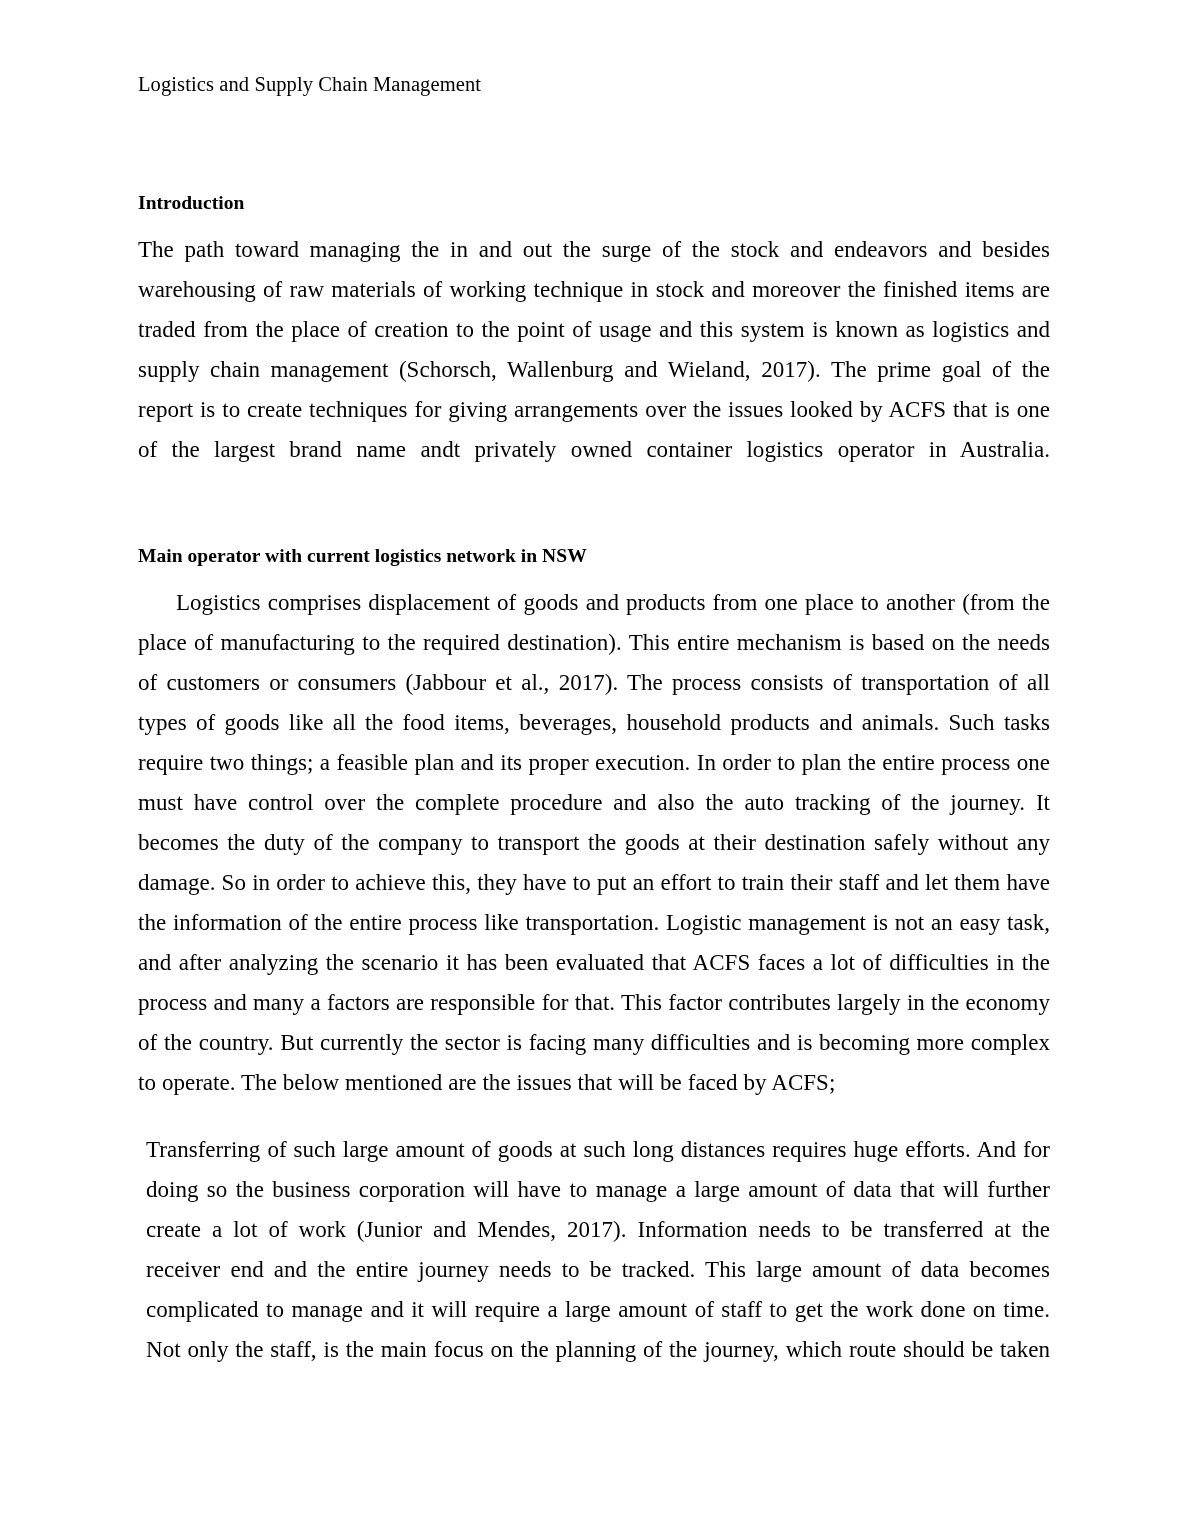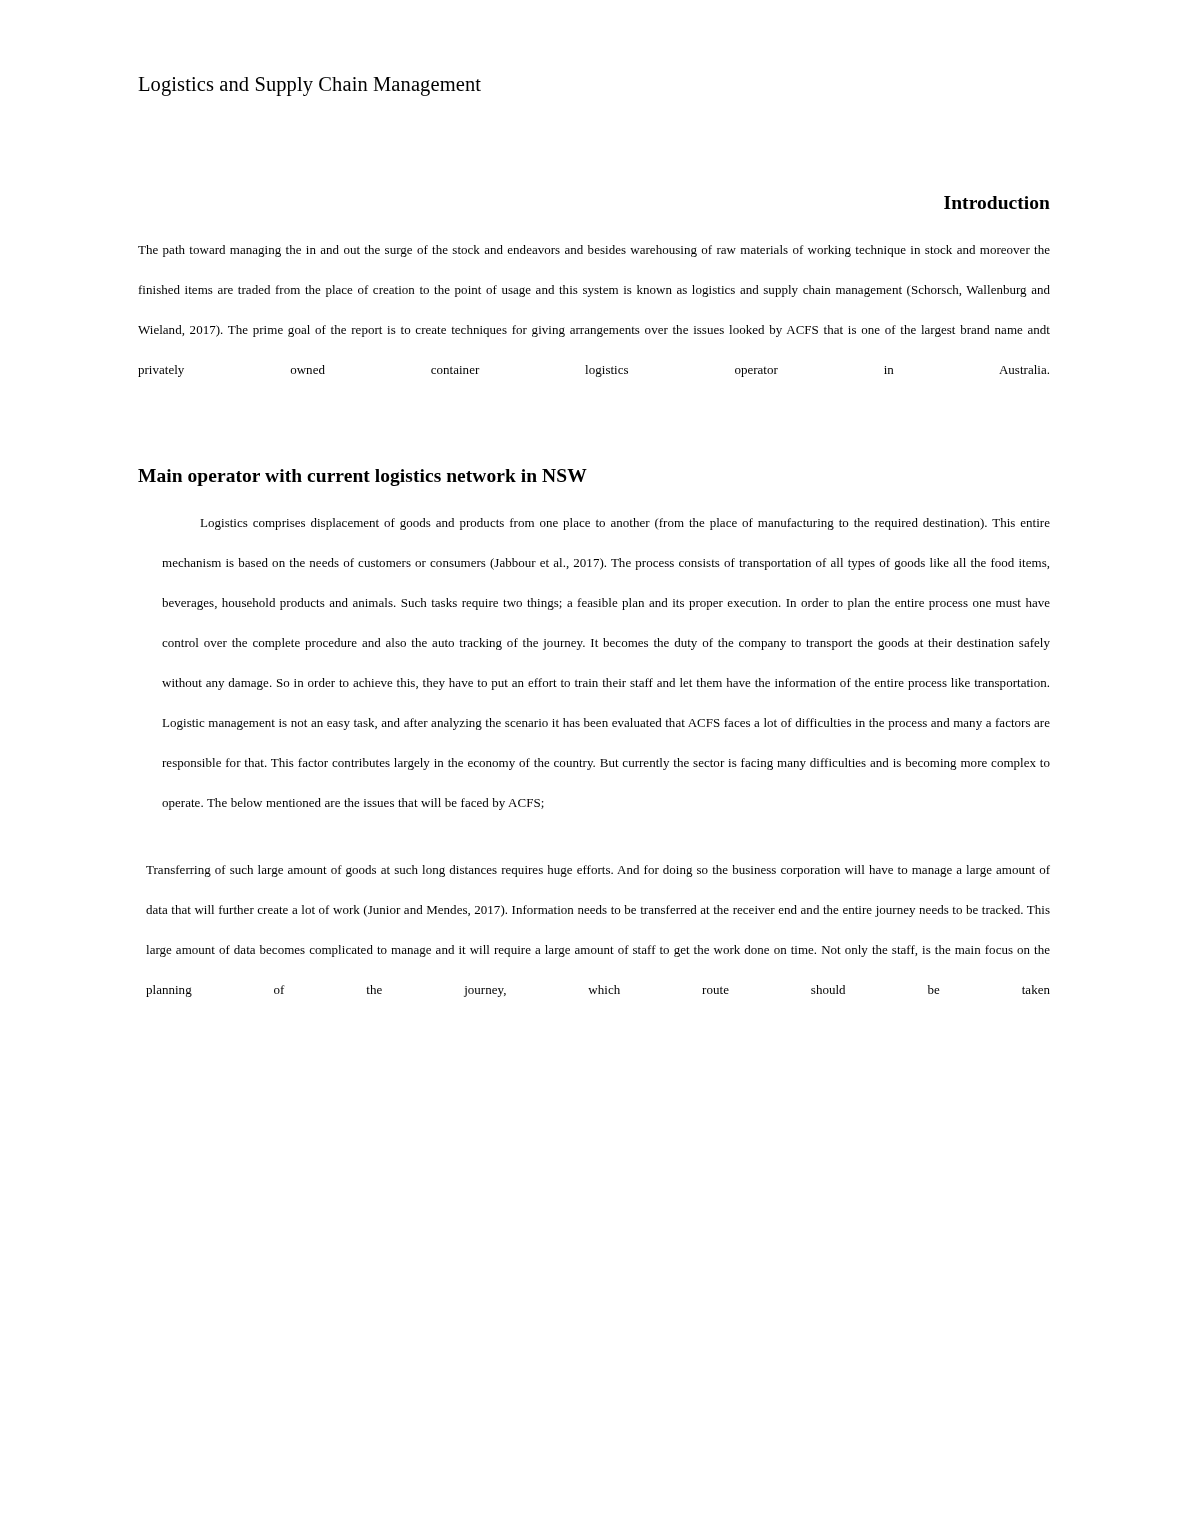--- a/index.html
+++ b/index.html
@@ -43,44 +43,42 @@
   .section-heading {
     font-size: 19.5px;
     line-height: 26px;
     font-weight: bold;
     text-align: left;
     letter-spacing: 0.05px;
   }
 
   .heading-intro {
     margin-top: 93px;
-    text-align: right;
   }
 
   .heading-main {
     margin-top: 73px;
   }
 
   .body-par {
-    font-size: 13px;
+    font-size: 23px;
     line-height: 40px;
     text-align: justify;
     text-justify: inter-word;
     letter-spacing: 0.02px;
     word-spacing: 0.2px;
     margin: 0;
   }
 
   .par-after-heading {
     margin-top: 14px;
   }
 
   .par-indent {
     text-indent: 38px;
-    margin-left: 24px;
   }
 
   .par-gap {
     margin-top: 27px;
     margin-left: 8px;
   }
 
   
   .justify-last {
     text-align-last: justify;

